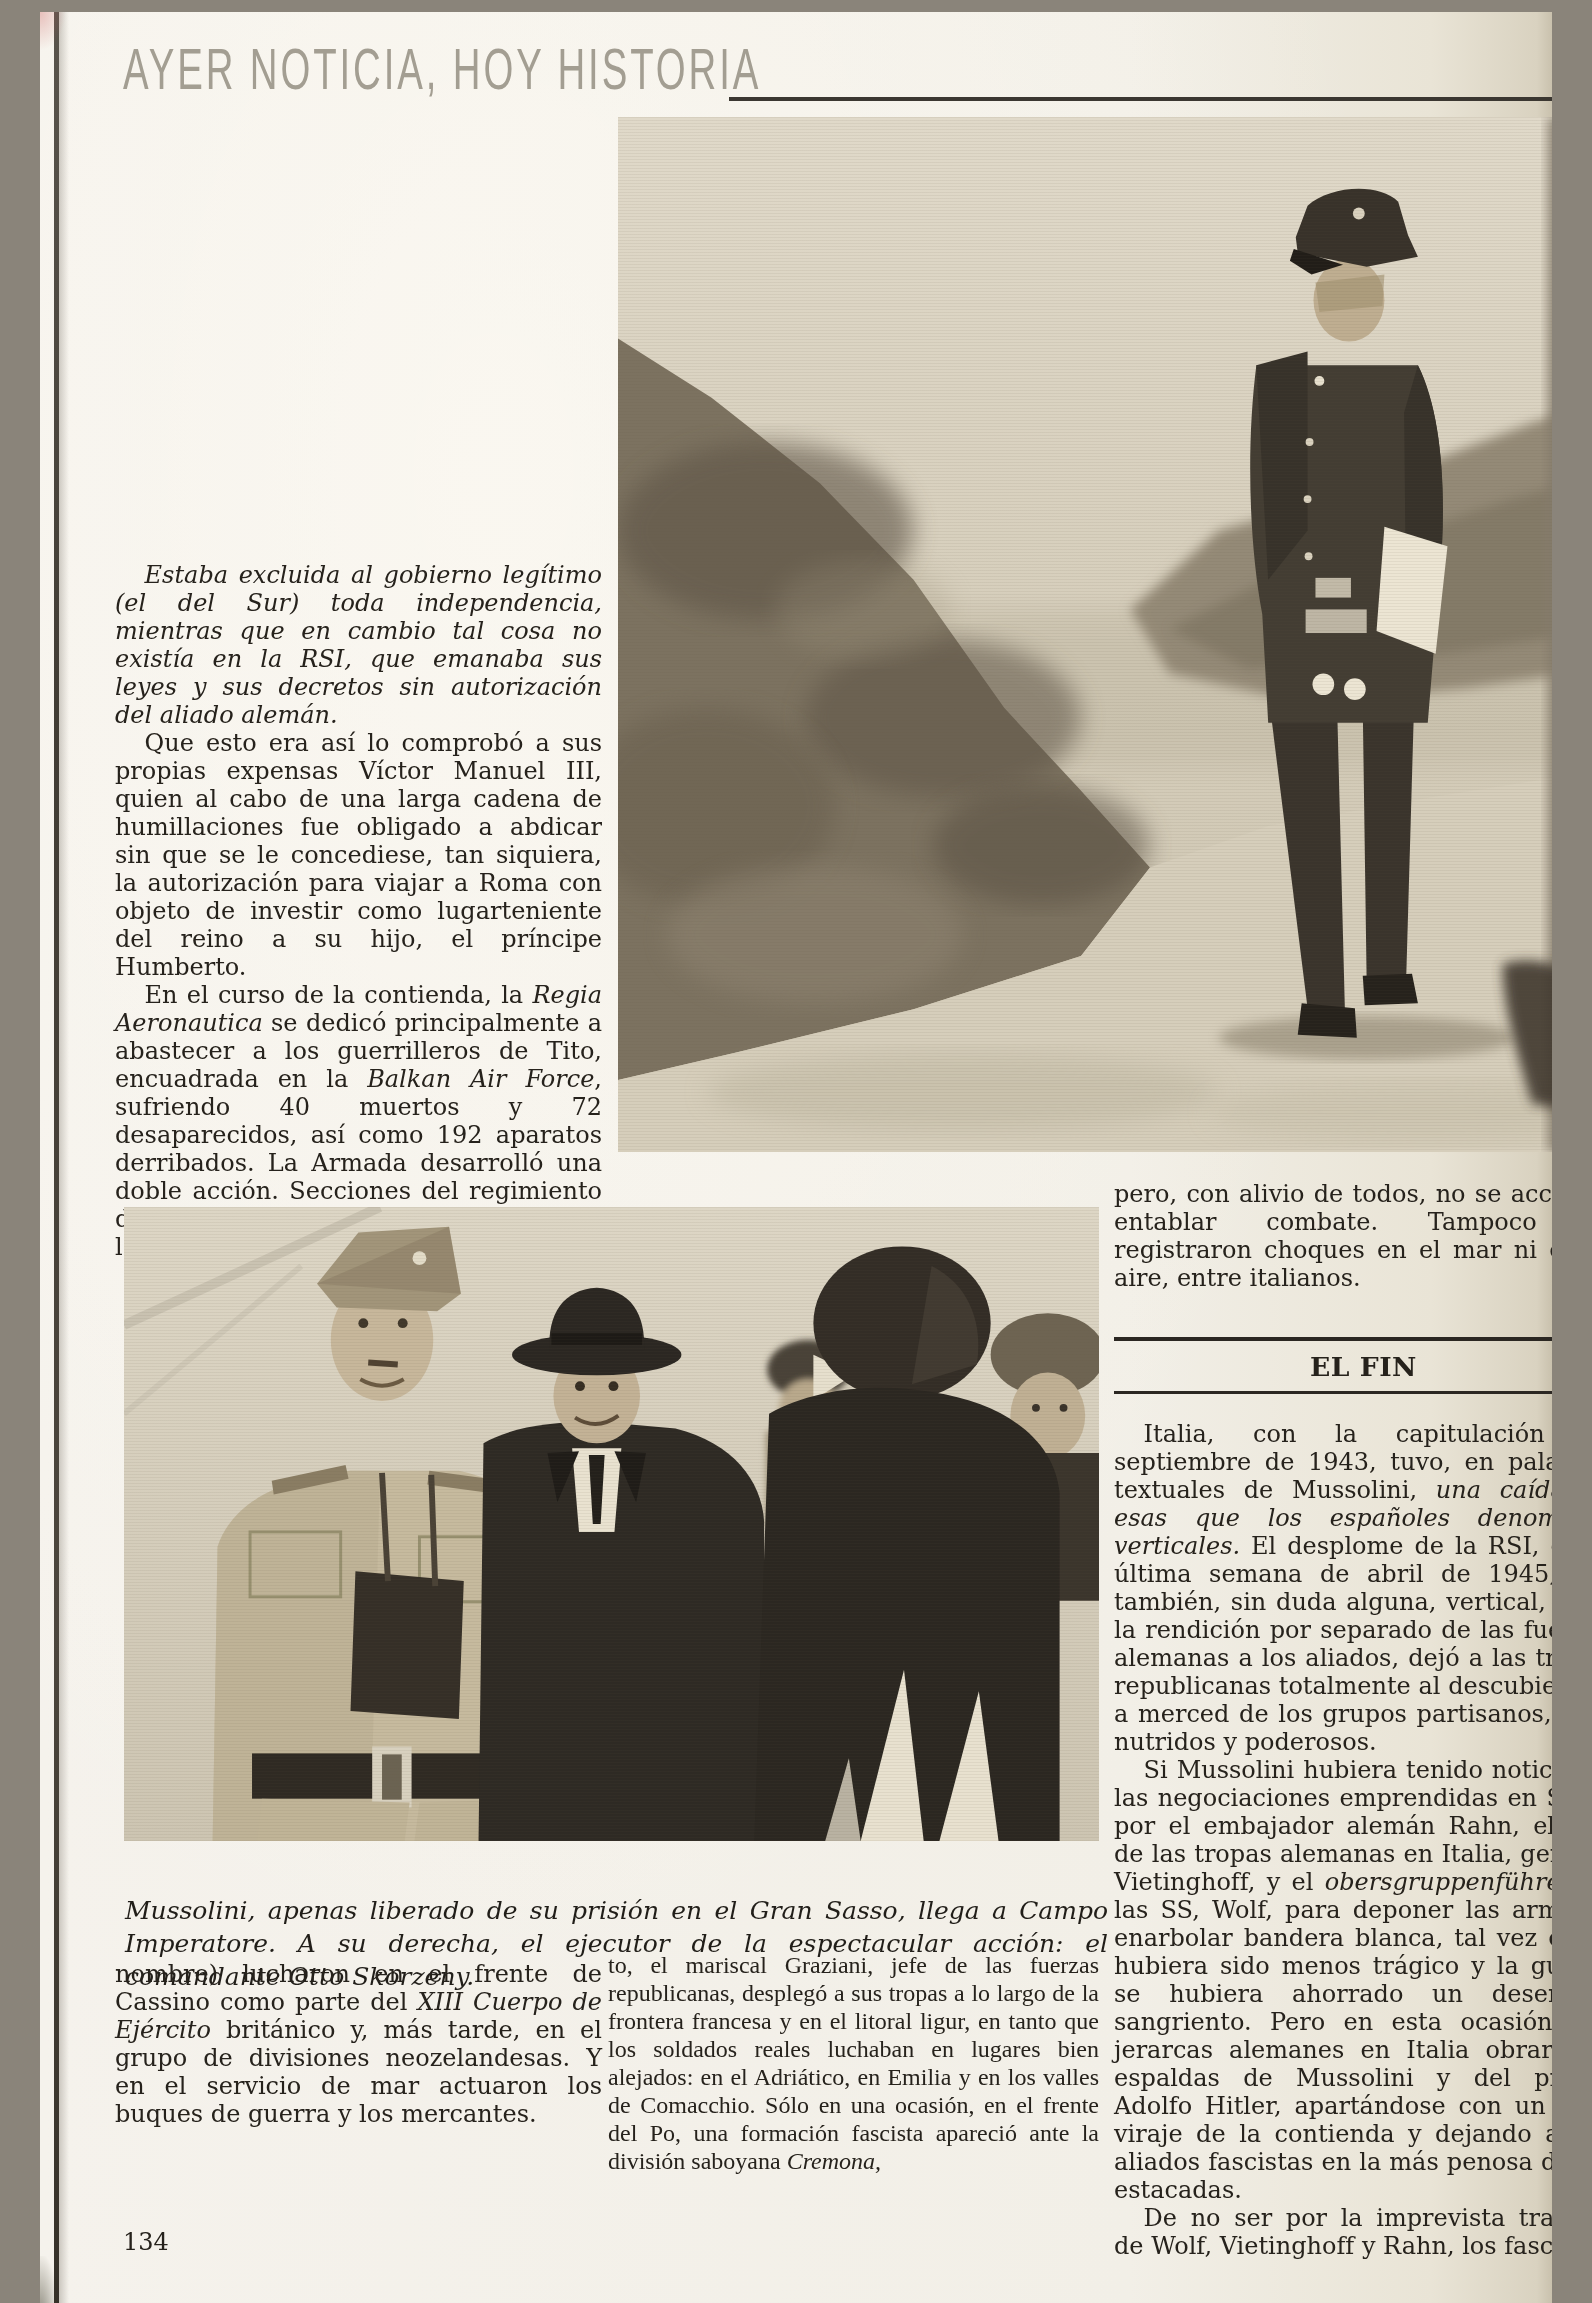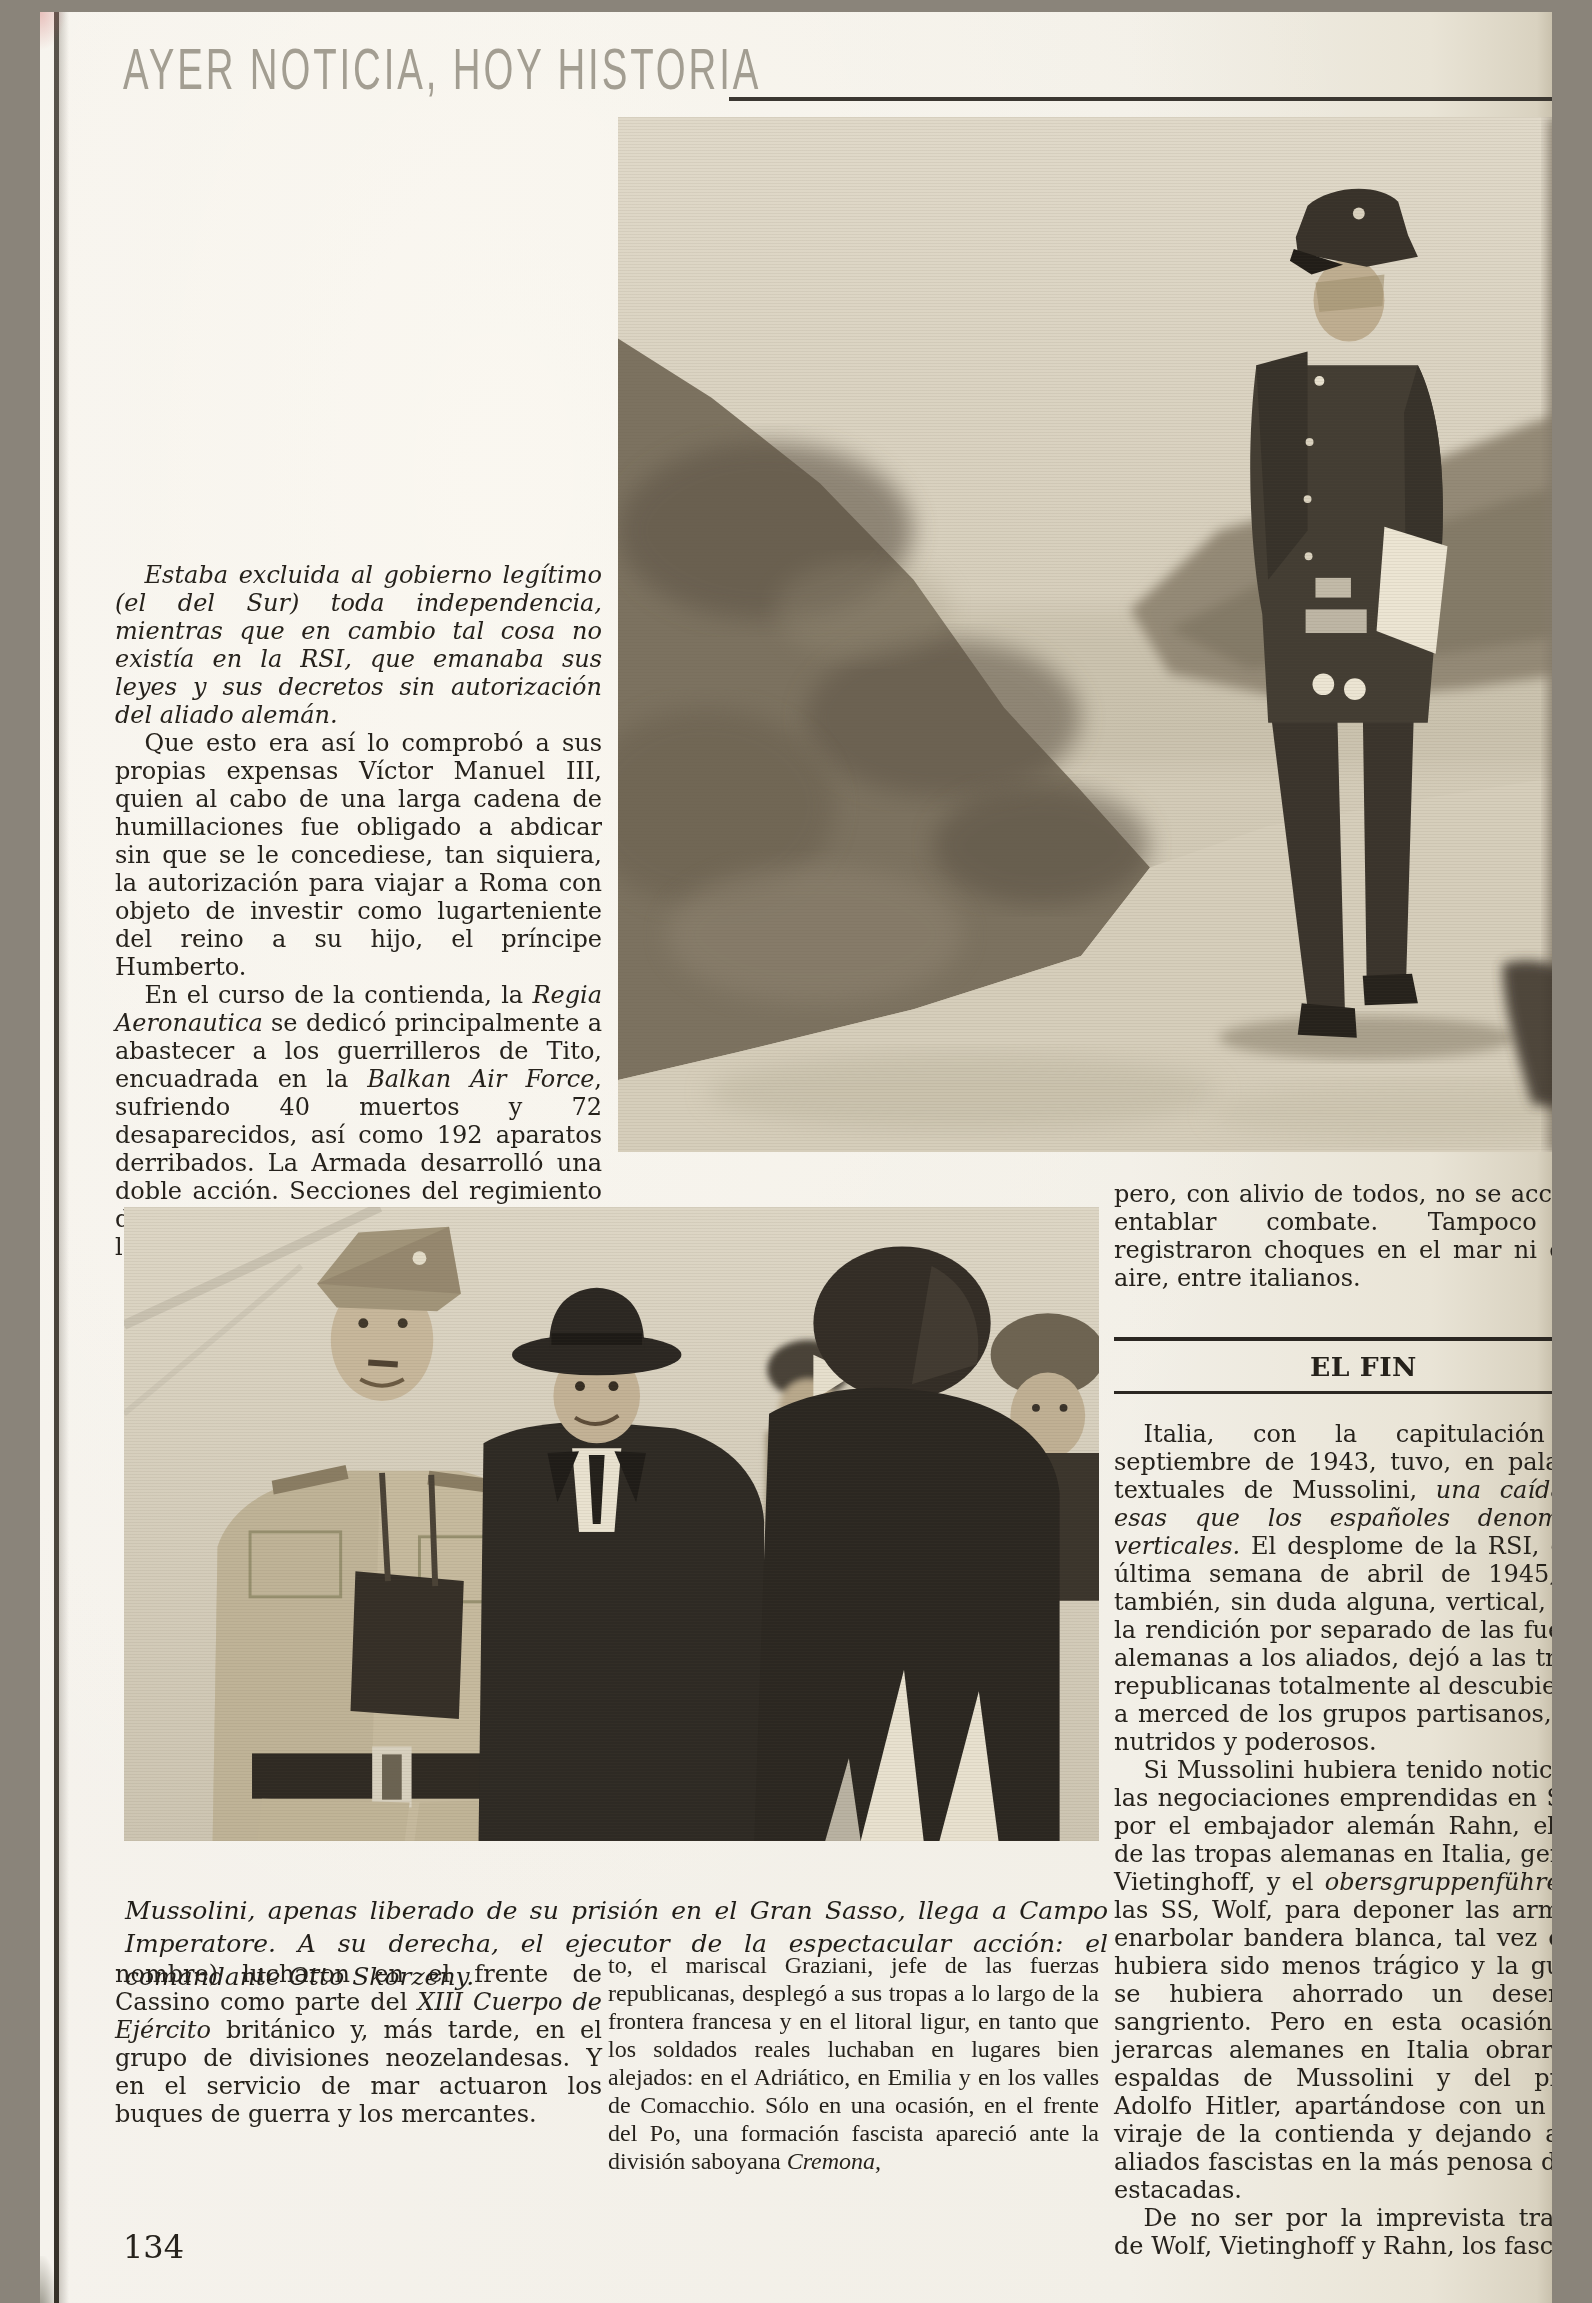--- a/index.html
+++ b/index.html
@@ -50,21 +50,21 @@
 
   .section-rule{height:3.9px;background:#2b2722;margin:0;}
   .rule-top{margin-top:45px;}
   .rule-bottom{margin-bottom:25.6px;}
   .section-heading{font-size:26.6px;font-weight:bold;letter-spacing:0.5px;
     margin:11.8px 0 9.9px 0;text-align:center;}
 
   .caption{position:absolute;left:85px;top:1882px;width:983px;
     font-style:italic;font-size:25px;line-height:33px;text-align:justify;color:#211e19;}
 
-  .page-number{position:absolute;left:83px;top:2216px;font-size:32px;color:#26221c;}
+  .page-number{position:absolute;left:83px;top:2216px;font-size:24px;color:#26221c;}
 </style>
 </head>
 <body>
 
 <div class="page">
 
   <div class="edge-left"></div>
   <div class="edge-left-soft"></div>
   <div class="corner-smudge"></div>
   <div class="bottom-smudge"></div>

